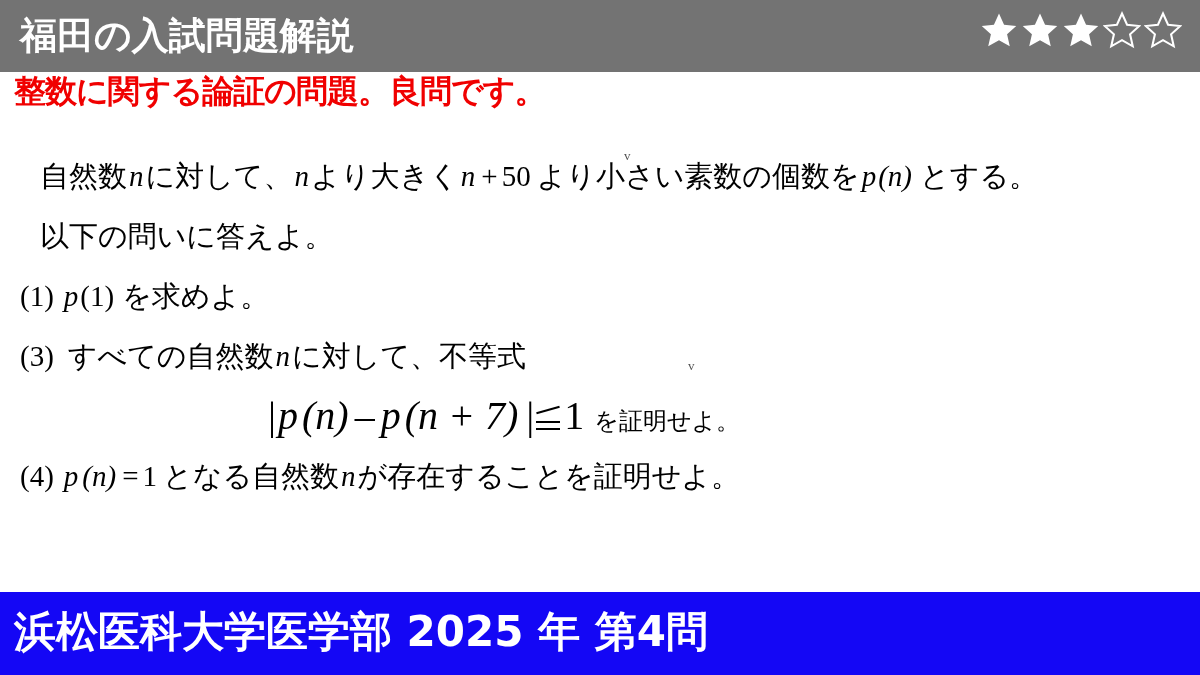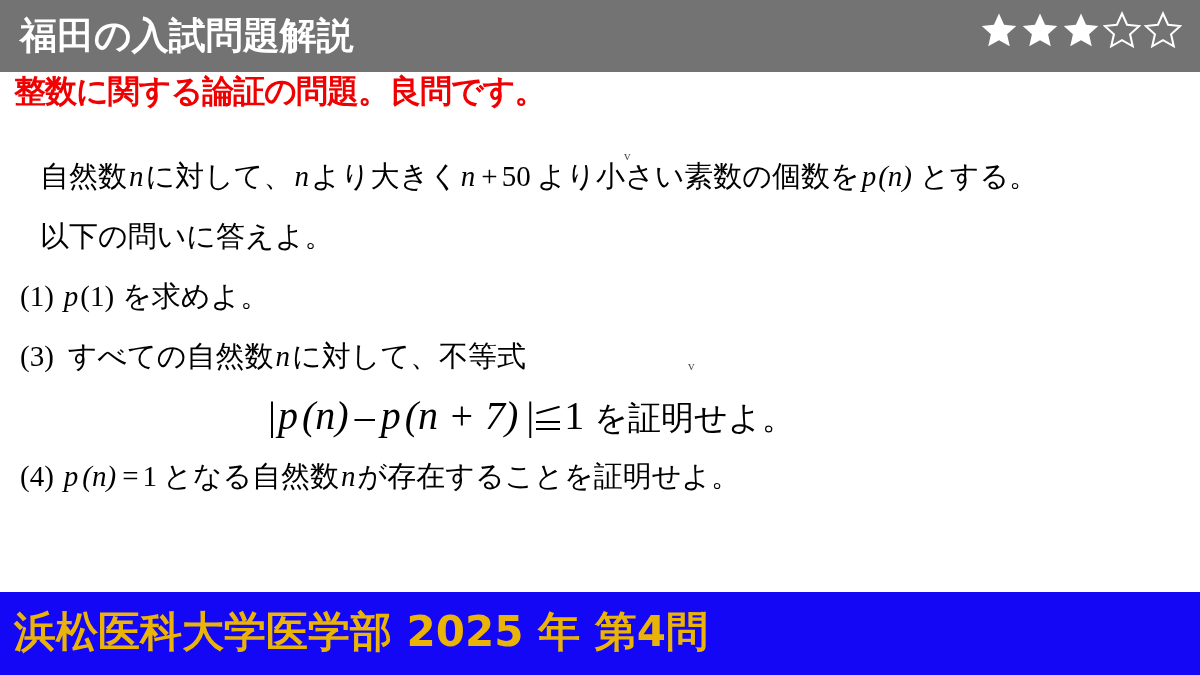--- a/index.html
+++ b/index.html
@@ -96,21 +96,21 @@
   .op { padding: 0 4px; }
   .num-label { padding-right: 8px; }
 
   
   .formula {
     font-size: 40px;
     font-family: "Liberation Serif", serif;
   }
   .formula .mv { font-style: italic; }
   .formula .tail {
-    font-size: 33px;
+    font-size: 24px;
     padding-left: 10px;
   }
   .leq {
     display: inline-block;
     position: relative;
     width: 30px;
     height: 34px;
     vertical-align: -6px;
   }
   .leq i {
@@ -148,21 +148,21 @@
     background: #1407F5;
   }
   #footer-title {
     position: absolute;
     left: 14px;
     top: 10px;
     font-family: "DejaVu Sans", sans-serif;
     font-weight: bold;
     font-size: 42px;
     line-height: 60px;
-    color: #eab308;
+    color: #ffffff;
     white-space: nowrap;
   }
 </style>
 </head>
 <body>
 
 <div id="slide">
 
   <div id="header-bar">
     <div id="header-title">福田の入試問題解説</div>

